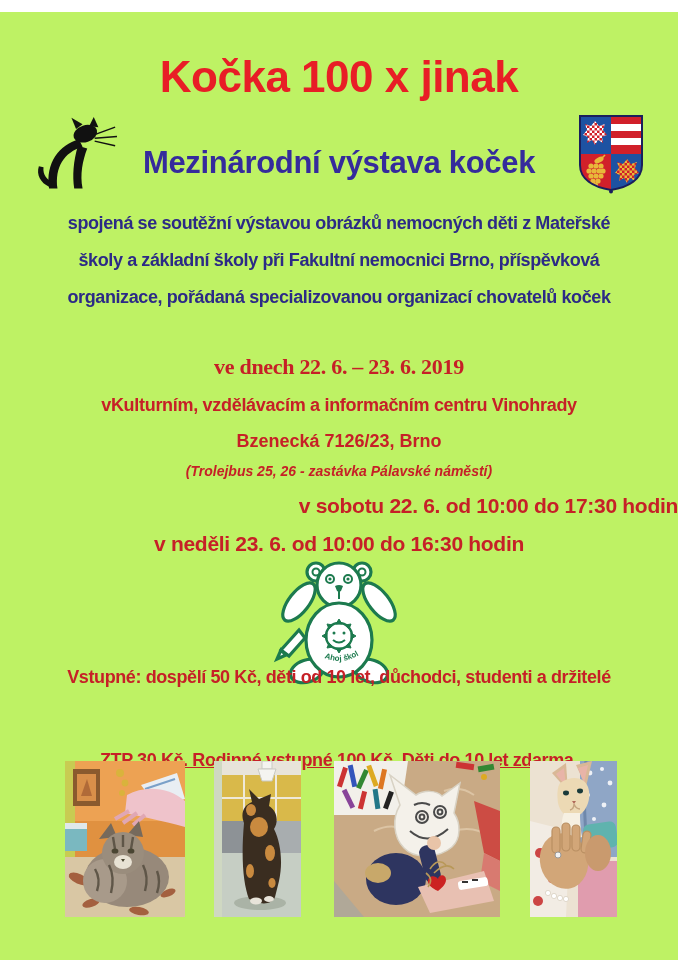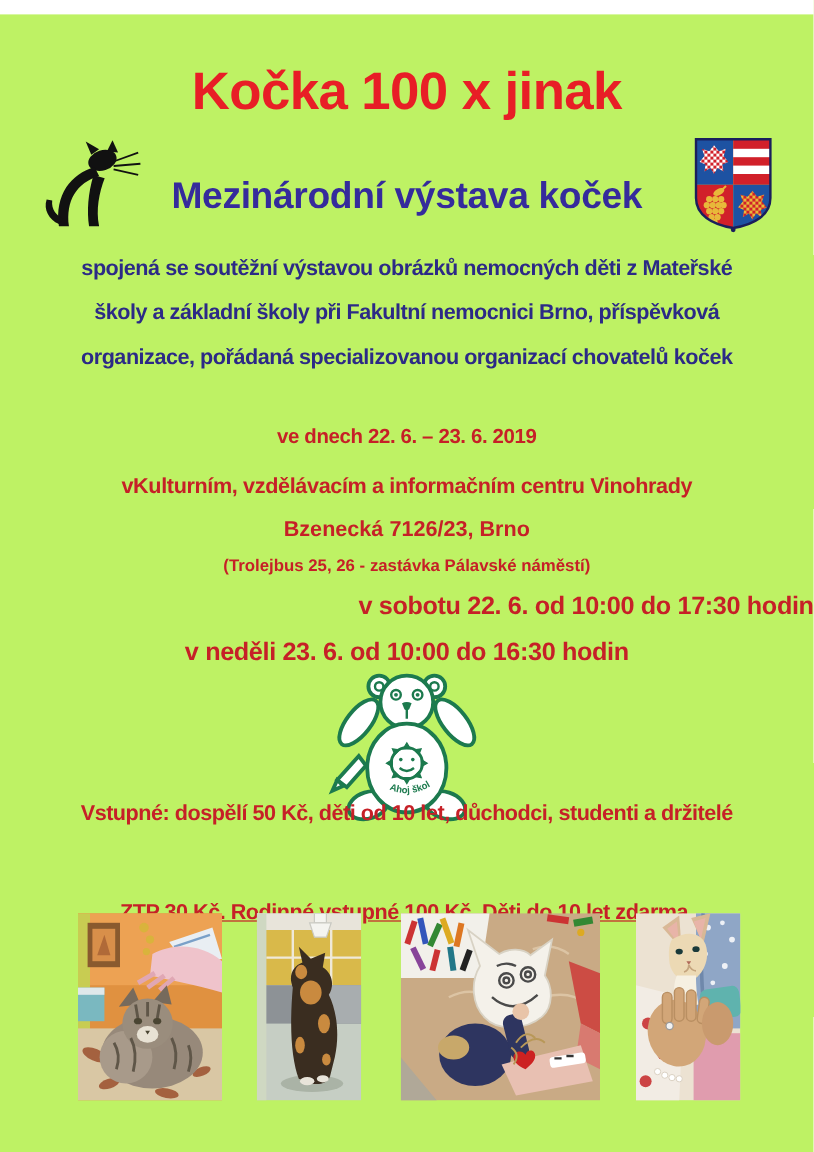--- a/index.html
+++ b/index.html
@@ -9,24 +9,24 @@
   }
   .line{position:absolute;left:0;width:100%;text-align:center;white-space:nowrap;}
   .title{top:40px;font-size:44px;letter-spacing:-0.5px;color:var(--title-red,#e81e26);}
   .subtitle{top:133px;font-size:31px;letter-spacing:-0.3px;color:var(--subtitle-blue,#352b9c);}
   .blue{color:var(--body-blue,#2c2a86);}
   .red{color:var(--body-red,#c62027);}
   .intro1{top:201px;font-size:18px;letter-spacing:-0.4px;}
   .intro2{top:238px;font-size:18px;letter-spacing:-0.4px;}
   .intro3{top:275px;font-size:18px;letter-spacing:-0.4px;}
   .org{top:309px;font-size:19px;}
-  .dates{top:342px;font-size:17px;letter-spacing:-0.3px;}
+  .dates{top:342px;font-size:22px;letter-spacing:-0.3px;font-family:Liberation Serif, serif;}
   .venue{top:383px;font-size:18px;letter-spacing:-0.3px;}
   .address{top:419px;font-size:18px;}
-  .transport{top:451px;font-size:14px;}
+  .transport{top:451px;font-size:14px;font-style:italic;}
   .sat{top:482px;font-size:21px;letter-spacing:-0.3px;text-align:right;}
   .sun{top:520px;font-size:21px;letter-spacing:-0.3px;}
   .price1{top:655px;font-size:18px;letter-spacing:-0.4px;}
   .price2{top:738px;font-size:18px;letter-spacing:-0.4px;text-decoration:underline;}
   .cat-icon{position:absolute;left:34px;top:104px;}
   .arms-icon{position:absolute;left:577px;top:101px;}
   .bear{position:absolute;left:269px;top:546px;}
   .photo{position:absolute;top:749px;height:156px;}
   .photo svg{display:block;}
   .p1{left:65px;width:120px;}

